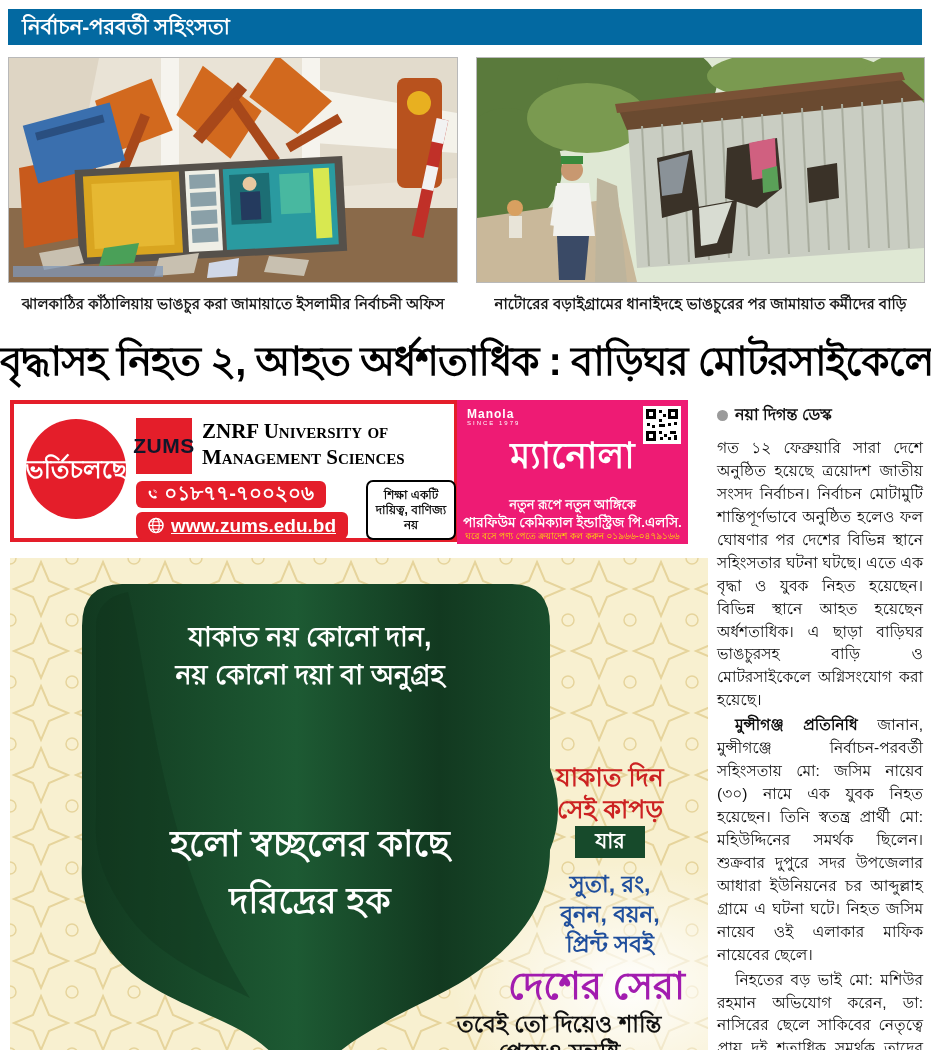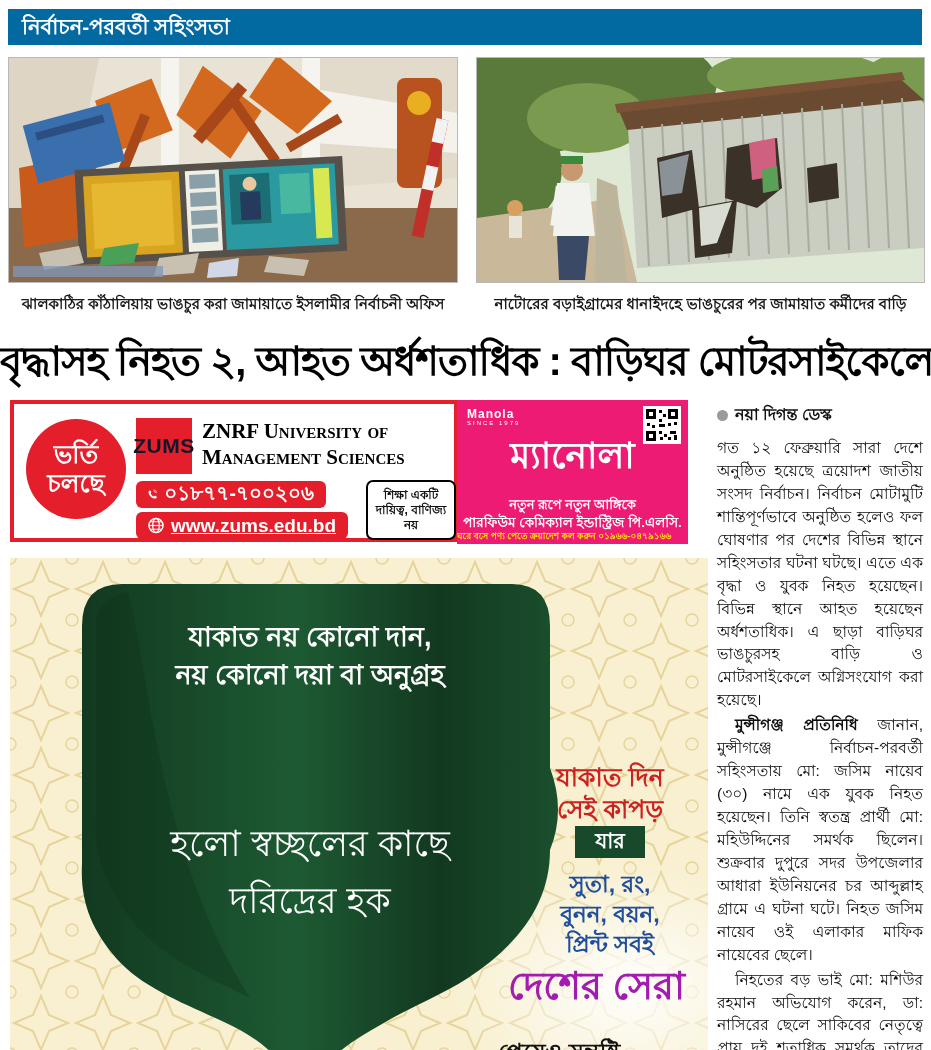--- a/index.html
+++ b/index.html
@@ -25,21 +25,21 @@
   
   .headline{position:absolute;left:0;top:330px;width:931px;text-align:center;
             font-size:40px;font-weight:800;color:#000;letter-spacing:-1px;
             white-space:nowrap;}
 
   
   .zums{position:absolute;left:10px;top:400px;width:448px;height:142px;
         border:4px solid #e41e2a;background:#fff;box-sizing:border-box;}
   .zums-badge{position:absolute;left:12px;top:15px;width:100px;height:100px;
         border-radius:50%;background:#e41e2a;color:#fff;display:flex;
-        flex-direction:column;align-items:center;justify-content:center;
+        flex-direction:row;align-items:center;justify-content:center;
         font-weight:800;font-size:25px;line-height:1.15;text-align:center;}
   .zums-logo{position:absolute;left:122px;top:14px;width:56px;height:56px;
         background:#e41e2a;color:#0f172a;display:flex;align-items:center;
         justify-content:center;font-weight:800;font-size:21px;letter-spacing:.5px;}
   .zums-univ{position:absolute;left:188px;top:14px;width:250px;
         font-family:"Liberation Serif","DejaVu Serif",serif;color:#000;
         font-size:21px;line-height:1.25;font-variant:small-caps;font-weight:600;}
   .pill{position:absolute;left:122px;height:27px;background:#e41e2a;color:#fff;
         border-radius:6px;display:flex;align-items:center;gap:7px;
         padding:0 12px;font-weight:800;box-sizing:border-box;}
@@ -59,22 +59,22 @@
   .manola-logo .s{font-size:6px;letter-spacing:2px;}
   .manola-qr{position:absolute;right:7px;top:6px;width:38px;height:38px;background:#fff;}
   .manola-title{position:absolute;left:0;top:28px;width:100%;text-align:center;
         font-size:36px;font-weight:800;}
   .manola-l1{position:absolute;left:0;top:70px;width:100%;text-align:center;
         font-size:23px;font-weight:bold;}
   .manola-l2{position:absolute;left:0;top:95px;width:100%;text-align:center;
         font-size:13px;font-weight:bold;}
   .manola-co{position:absolute;left:0;top:112px;width:100%;text-align:center;
         font-size:13.5px;font-weight:800;}
-  .manola-hot{position:absolute;left:0;top:129px;width:100%;text-align:left;
-        font-size:9px;font-weight:bold;color:#ffe400;}
+  .manola-hot{position:absolute;left:0;top:129px;width:100%;text-align:center;
+        font-size:9px;font-weight:normal;color:#ffe400;}
 
   
   .article{position:absolute;left:717px;top:402px;width:206px;}
   .byline{display:flex;align-items:center;gap:7px;font-size:16px;font-weight:800;
         margin-bottom:8px;}
   .byline .dot{width:11px;height:11px;border-radius:50%;background:#9a9a9a;}
   .article p{margin:0 0 2px 0;font-size:15.5px;line-height:1.48;
         text-align:justify;color:#0d0d0d;}
   .article p.indent{text-indent:18px;}
   .article .lead{font-weight:800;}
@@ -83,21 +83,21 @@
   .zakat{position:absolute;left:10px;top:558px;width:698px;height:492px;
         background:#f8f0d0;overflow:hidden;}
   .zakat svg.bgpat{position:absolute;left:0;top:0;}
   .zk-t1,.zk-t2{position:absolute;left:40px;width:520px;text-align:center;
         color:#fff;font-size:27px;font-weight:bold;}
   .zk-t1{top:58px;} .zk-t2{top:96px;}
   .zk-big{position:absolute;left:40px;top:128px;width:520px;text-align:center;
         color:#f2b626;font-size:95px;font-weight:800;
         text-shadow:4px 5px 6px rgba(0,0,0,.45);}
   .zk-b1,.zk-b2{position:absolute;left:40px;width:520px;text-align:center;
-        color:#fff;font-size:36px;font-weight:400;}
+        color:#fff;font-size:36px;font-weight:700;}
   .zk-b1{top:258px;} .zk-b2{top:315px;}
   .zk-red1,.zk-red2{position:absolute;left:505px;width:190px;text-align:center;
         color:#cc2222;font-size:25px;font-weight:800;}
   .zk-red1{top:200px;} .zk-red2{top:232px;}
   .zk-box{position:absolute;left:565px;top:268px;width:70px;height:32px;
         background:#174a2b;color:#fff;font-size:21px;font-weight:800;
         display:flex;align-items:center;justify-content:center;}
   .zk-blue{position:absolute;left:505px;width:190px;text-align:center;
         color:#1f4e9c;font-size:23px;font-weight:800;}
   .zk-bl1{top:308px;} .zk-bl2{top:338px;} .zk-bl3{top:368px;}
@@ -352,14 +352,15 @@
   <div class="zk-t2">নয় কোনো দয়া বা অনুগ্রহ</div>
   <div class="zk-b1">হলো স্বচ্ছলের কাছে</div>
   <div class="zk-b2">দরিদ্রের হক</div>
   <div class="zk-red1">যাকাত দিন</div>
   <div class="zk-red2">সেই কাপড়</div>
   <div class="zk-box">যার</div>
   <div class="zk-blue zk-bl1">সুতা, রং,</div>
   <div class="zk-blue zk-bl3">প্রিন্ট সবই</div>
   <div class="zk-blue zk-bl2">বুনন, বয়ন,</div>
   <div class="zk-bigred">দেশের সেরা</div>
+  <div class="zk-tag1">তবেই তো দিয়েও শান্তি</div>
   <div class="zk-tag2">পেয়েও সন্তুষ্টি</div>
 </div>
 
 </body></html>

